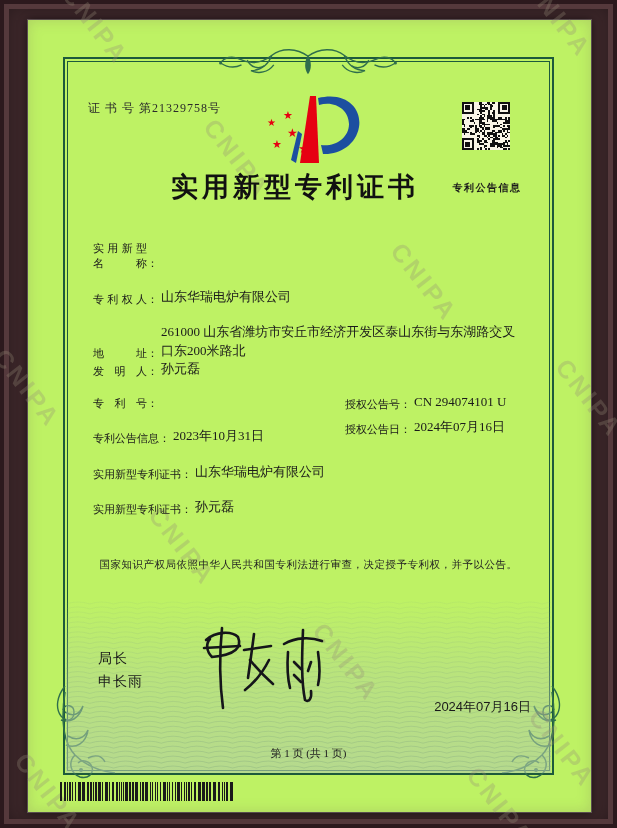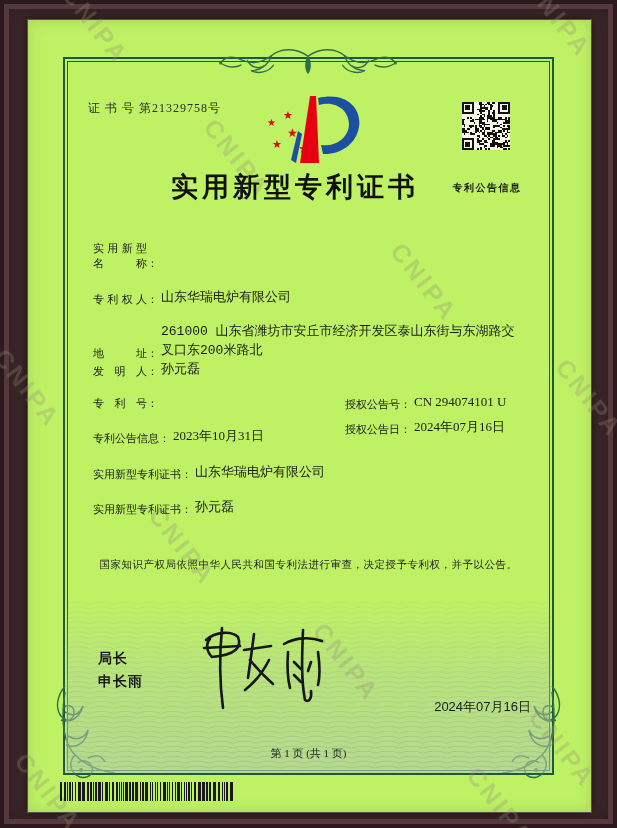--- a/index.html
+++ b/index.html
@@ -30,23 +30,23 @@
   .star{position:absolute;color:#e60012;line-height:1;display:block;}
   .qr{left:434px;top:82px;width:48px;height:48px;}
   .qr svg{width:48px;height:48px;}
   .qr-caption{left:421px;top:136px;width:76px;text-align:center;font-size:10px;font-weight:bold;letter-spacing:1.5px;color:#1a1a1a;margin-top:25px;}
   .title{left:35px;top:149px;width:464px;text-align:center;font-size:27px;font-weight:bold;letter-spacing:4px;color:#111;}
   .row{left:65px;display:flex;align-items:flex-end;color:#1a1a1a;}
   .lbl{font-size:11px;padding-top:3px;white-space:nowrap;}
   .j{width:54px;text-align:justify;text-align-last:justify;white-space:normal;}
   .colon{font-size:11px;padding-top:3px;width:14px;}
   .val{font-size:13px;line-height:1.45;}
-  .val.wrap{width:360px;font-family:Liberation Mono, monospace;}
+  .val.wrap{width:360px;}
   .legal{left:35px;width:491px;text-align:center;font-size:10.5px;letter-spacing:.5px;color:#222;}
-  .signer{left:70px;font-family:"Liberation Sans","DejaVu Sans",sans-serif;font-weight:700;font-size:14px;color:#1a1a1a;letter-spacing:1px;}
+  .signer{left:70px;font-family:"Liberation Sans","DejaVu Sans",sans-serif;font-weight:400;font-size:14px;color:#1a1a1a;letter-spacing:1px;}
   .sig-svg{left:163px;top:600px;width:140px;height:92px;}
   .date{left:375px;top:678px;width:128px;text-align:right;font-family:"Liberation Sans","DejaVu Sans",sans-serif;font-size:13px;color:#1a1a1a;}
   .page-info{left:35px;top:726px;width:491px;text-align:center;font-size:11px;color:#222;}
   .barcode{left:32px;top:762px;width:177px;height:19px;}
 </style>
 </head>
 <body>
 
 <div class="page">
   <div class="paper">

